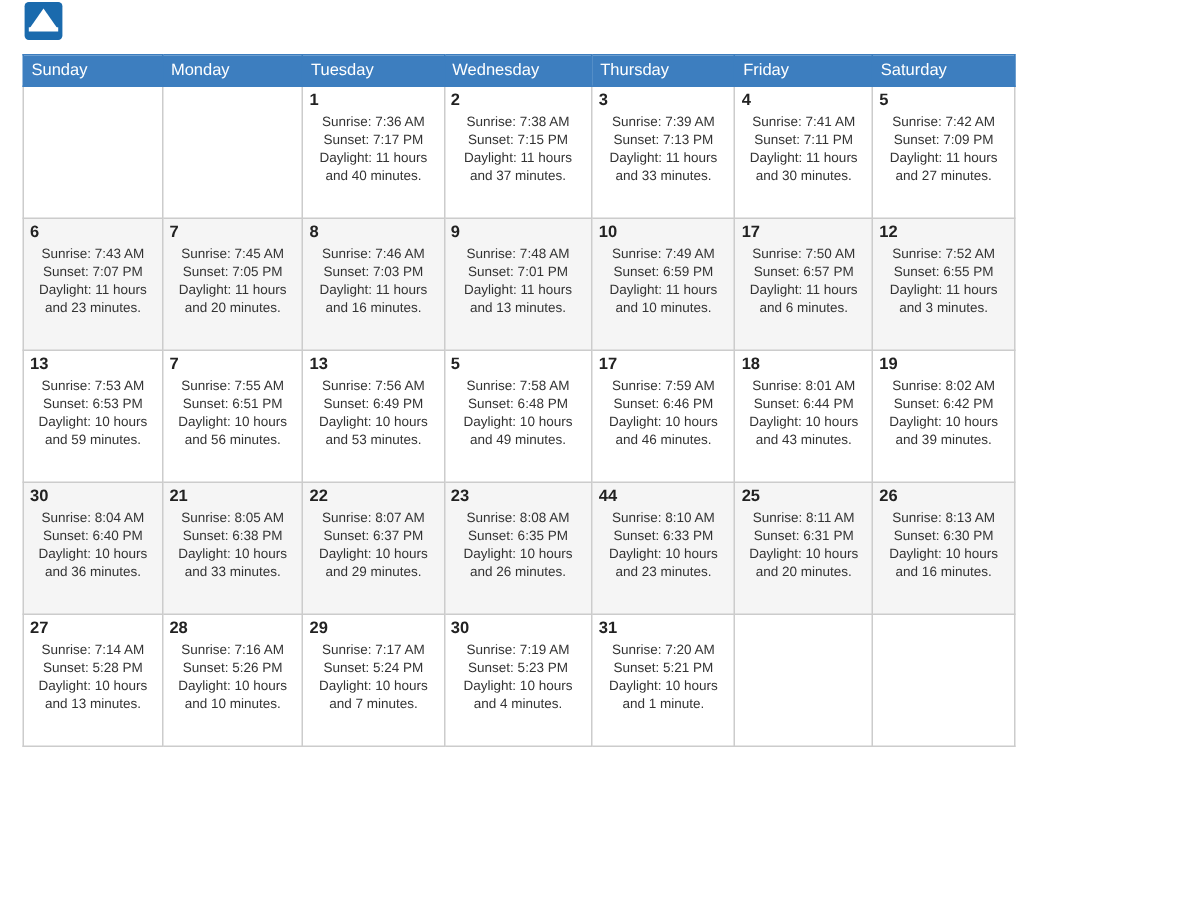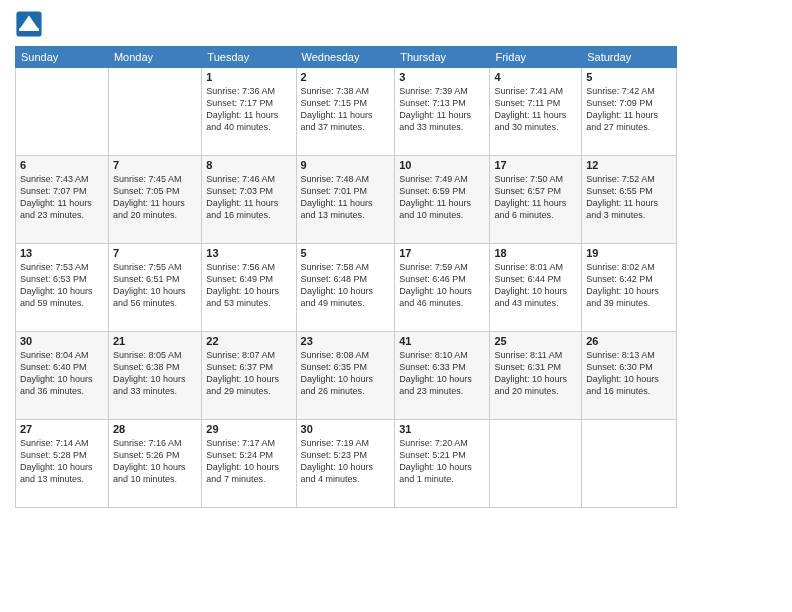--- a/index.html
+++ b/index.html
@@ -7,21 +7,21 @@
       font-family: Arial, sans-serif;
       background: #fff;
       width: 792px;
       height: 612px;
       overflow: hidden;
     }
     .page {
       width: 692px;
       height: 612px;
       background: #fff;
-      padding: 10px 15px 10px 15px;
+      padding: 0 15px 10px 15px;
     }
     .header {
       display: flex;
       justify-content: space-between;
       align-items: flex-start;
       margin-bottom: 8px;
     }
     .logo {
       display: flex;
       align-items: center;
@@ -83,20 +83,21 @@
     .day-num {
       font-size: 11px;
       font-weight: bold;
       color: #222;
       margin-bottom: 2px;
     }
     .day-info {
       font-size: 9px;
       color: #333;
       line-height: 1.35;
+      text-align: center;
     }
     .empty-cell {
       background: #fff !important;
     }
     .row-even td { background: #f0f0f0; }
     .row-odd td { background: #fff; }
   </style>
 </head>
 <body>
 
@@ -227,21 +228,21 @@
           </td>
           <td>
             <div class="day-num">22</div>
             <div class="day-info">Sunrise: 8:07 AM<br>Sunset: 6:37 PM<br>Daylight: 10 hours<br>and 29 minutes.</div>
           </td>
           <td>
             <div class="day-num">23</div>
             <div class="day-info">Sunrise: 8:08 AM<br>Sunset: 6:35 PM<br>Daylight: 10 hours<br>and 26 minutes.</div>
           </td>
           <td>
-            <div class="day-num">41</div>
+            <div class="day-num">44</div>
             <div class="day-info">Sunrise: 8:10 AM<br>Sunset: 6:33 PM<br>Daylight: 10 hours<br>and 23 minutes.</div>
           </td>
           <td>
             <div class="day-num">25</div>
             <div class="day-info">Sunrise: 8:11 AM<br>Sunset: 6:31 PM<br>Daylight: 10 hours<br>and 20 minutes.</div>
           </td>
           <td>
             <div class="day-num">26</div>
             <div class="day-info">Sunrise: 8:13 AM<br>Sunset: 6:30 PM<br>Daylight: 10 hours<br>and 16 minutes.</div>
           </td>

